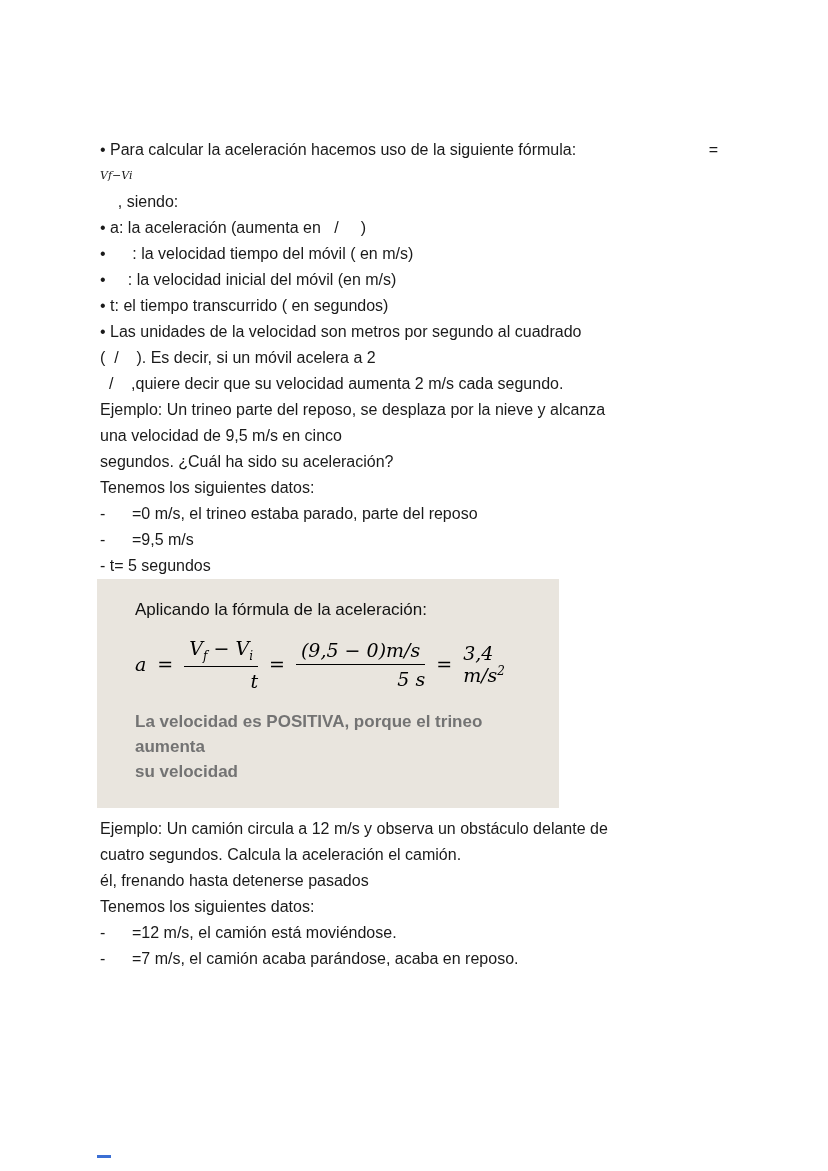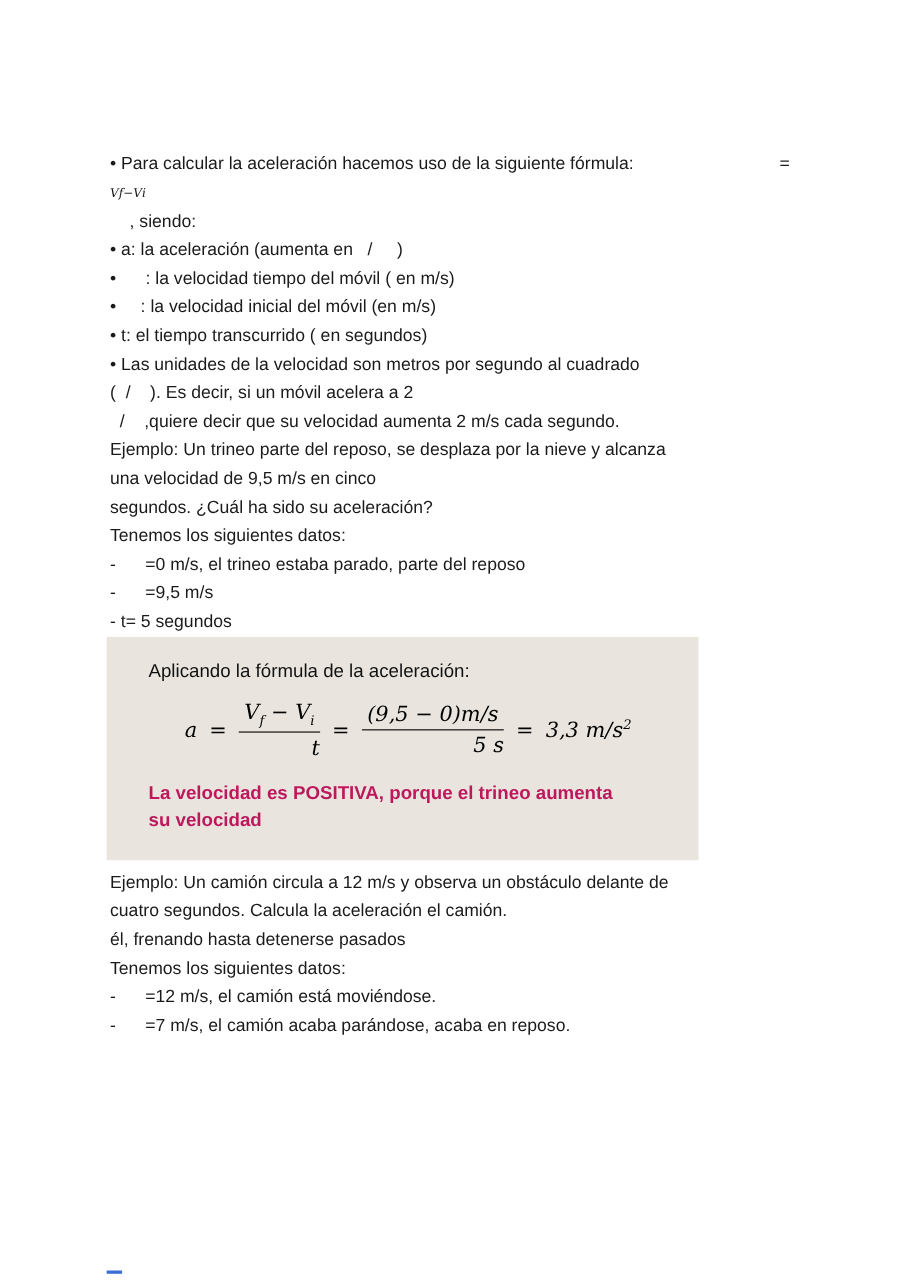--- a/index.html
+++ b/index.html
@@ -21,21 +21,21 @@
   .line-first .eq-right { padding-right: 14px; }
   .math-line {
     font-family: "DejaVu Serif", serif;
     font-style: italic;
     font-size: 11px;
     line-height: 26px;
     white-space: pre-wrap;
   }
   .formula-box {
     background: #e9e5de;
-    width: 538px;
+    width: 462px;
     margin-left: -3px;
     padding: 19px 28px 24px 38px;
   }
   .box-title { font-size: 17px; line-height: 24px; color: #111; }
   .formula {
     display: flex;
     align-items: center;
     justify-content: center;
     gap: 11px;
     margin-top: 15px;
@@ -52,21 +52,21 @@
     white-space: pre;
   }
   .frac .den { padding-top: 3px; white-space: pre; }
   .formula sub { font-size: 12px; font-style: italic; }
   .formula sup { font-size: 12px; font-style: italic; }
   .note {
     margin-top: 17px;
     font-weight: bold;
     font-size: 17px;
     line-height: 25px;
-    color: #be185d;
+    color: #737373;
   }
   .after-box { margin-top: 8px; }
   .footer-mark {
     position: absolute;
     left: 97px;
     bottom: 13px;
     width: 14px;
     height: 3px;
     background: #3b6fd4;
   }
@@ -108,21 +108,21 @@
       <span class="frac">
         <span class="num"><span>V</span><sub>f</sub><span> − </span><span>V</span><sub>i</sub></span>
         <span class="den">t</span>
       </span>
       <span class="plain">=</span>
       <span class="frac">
         <span class="num">(9,5 − 0)m/s</span>
         <span class="den">5 s</span>
       </span>
       <span class="plain">=</span>
-      <span><span>3,3 m/s</span><sup>2</sup></span>
+      <span><span>3,4 m/s</span><sup>2</sup></span>
     </div>
 
     <div class="note">
       <div>La velocidad es POSITIVA, porque el trineo aumenta</div>
       <div>su velocidad</div>
     </div>
   </div>
 
   <div class="after-box">
     <div class="line">Ejemplo: Un camión circula a 12 m/s y observa un obstáculo delante de</div>

